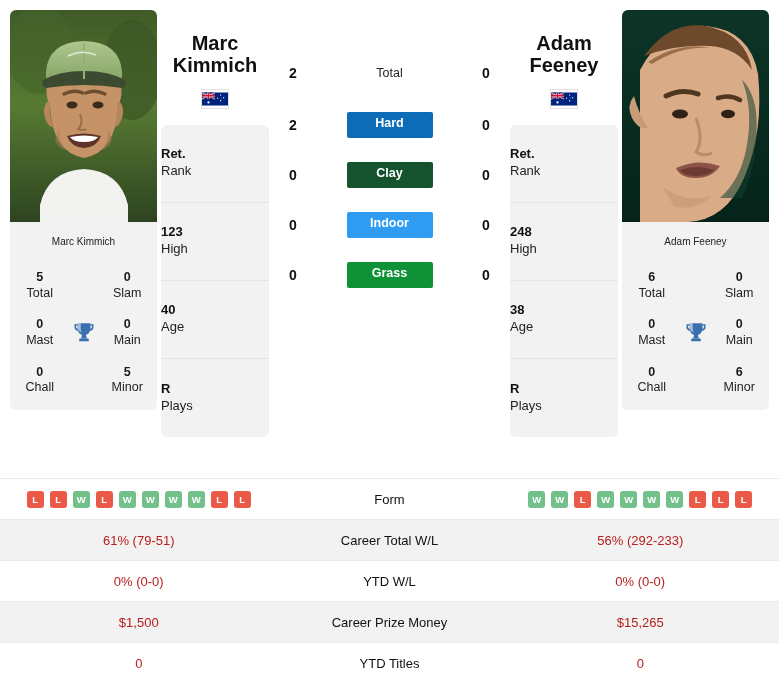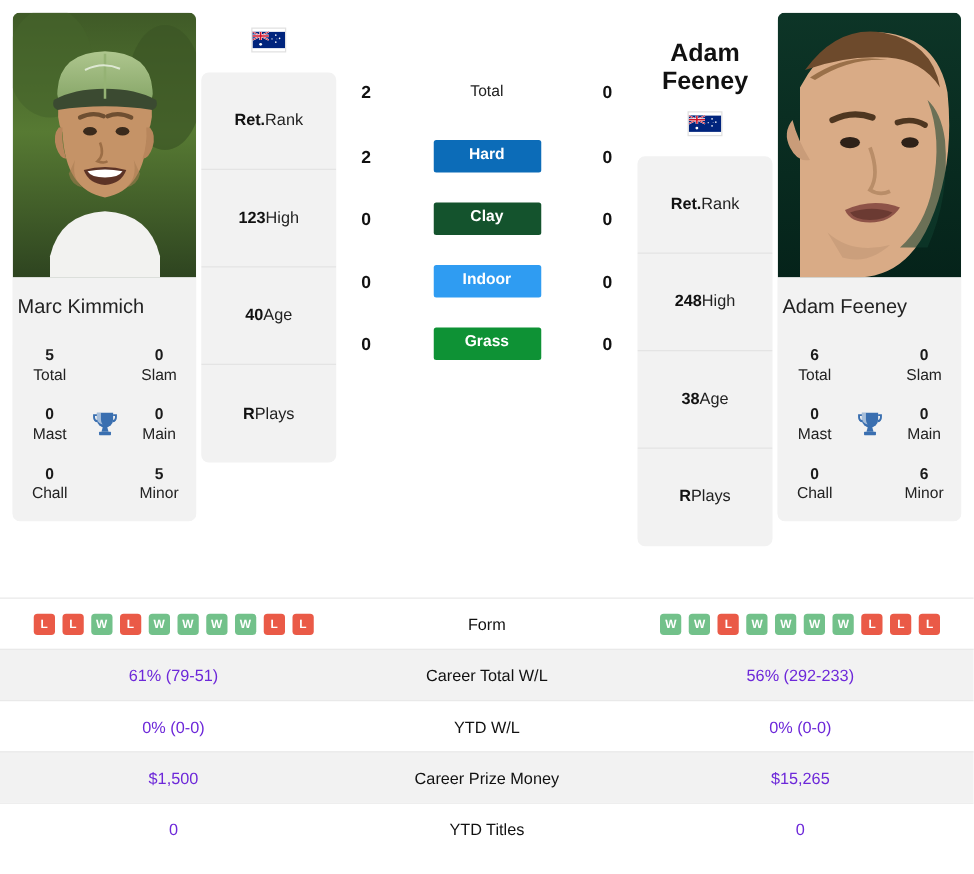--- a/index.html
+++ b/index.html
@@ -30,21 +30,22 @@
   }
   .photo {
     width: 147px;
     height: 212px;
     display: block;
     position: relative;
     overflow: hidden;
   }
   .photo svg { display: block; width: 147px; height: 212px; }
   .photo-name {
-    font-size: 16px;
+    text-align: center;
+    font-size: 10px;
     color: #222;
     padding: 14px 4px 16px 4px;
     line-height: 1.2;
   }
   .titles-card {
     background: #f2f2f2;
     border-radius: 6px;
     padding: 4px 0 14px 0;
   }
   .titles-grid {
@@ -78,23 +79,22 @@
   .flag { width: 28px; height: 20px; display: block; border: 1px solid rgba(0,0,0,.12); }
   .rank-card {
     margin-top: 16px;
     background: #f2f2f2;
     border-radius: 6px;
     overflow: hidden;
   }
   .rank-cell {
     height: 78px;
     display: flex;
-    flex-direction: row;
+    flex-direction: column;
     justify-content: center;
-    align-items: center;
     border-bottom: 1px solid #e4e4e4;
   }
   .rank-cell:last-child { border-bottom: none; }
   .rank-cell .v { font-size: 13px; font-weight: bold; color: #111; line-height: 1.3; }
   .rank-cell .l { font-size: 13px; color: #222; line-height: 1.3; }
 
   
   .h2h-col {
     flex: 1 1 auto;
     padding-top: 52px;
@@ -139,21 +139,21 @@
     grid-template-columns: 1fr 224px 1fr;
     align-items: center;
     height: 41px;
     border-top: 1px solid #e9e9e9;
     background: #ffffff;
   }
   .srow.alt { background: #f2f2f2; }
   .scell {
     text-align: center;
     font-size: 13px;
-    color: #6d28d9;
+    color: #b91c1c;
   }
   .slabel {
     text-align: center;
     font-size: 13px;
     font-weight: normal;
     color: #111;
   }
   .form-cell {
     display: flex;
     justify-content: center;
@@ -252,20 +252,24 @@
         <div class="trophy-cell"></div>
         <div class="tstat">
           <div class="v">5</div>
           <div class="l">Minor</div>
         </div>
       </div>
     </div>
   </div>
 
   <div class="name-col">
+    <div class="pname">
+      <span>Marc</span><br>
+      <span>Kimmich</span>
+    </div>
     <div class="flag-wrap">
       <svg class="flag" viewBox="0 0 60 30" aria-hidden="true">
         <rect width="60" height="30" fill="#00247d"></rect>
         <g>
           <rect width="30" height="15" fill="#00247d"></rect>
           <path d="M0 0 L30 15 M30 0 L0 15" stroke="#ffffff" stroke-width="3"></path>
           <path d="M0 0 L30 15 M30 0 L0 15" stroke="#cf142b" stroke-width="1.6"></path>
           <path d="M15 0 v15 M0 7.5 h30" stroke="#ffffff" stroke-width="5"></path>
           <path d="M15 0 v15 M0 7.5 h30" stroke="#cf142b" stroke-width="3"></path>
         </g>

